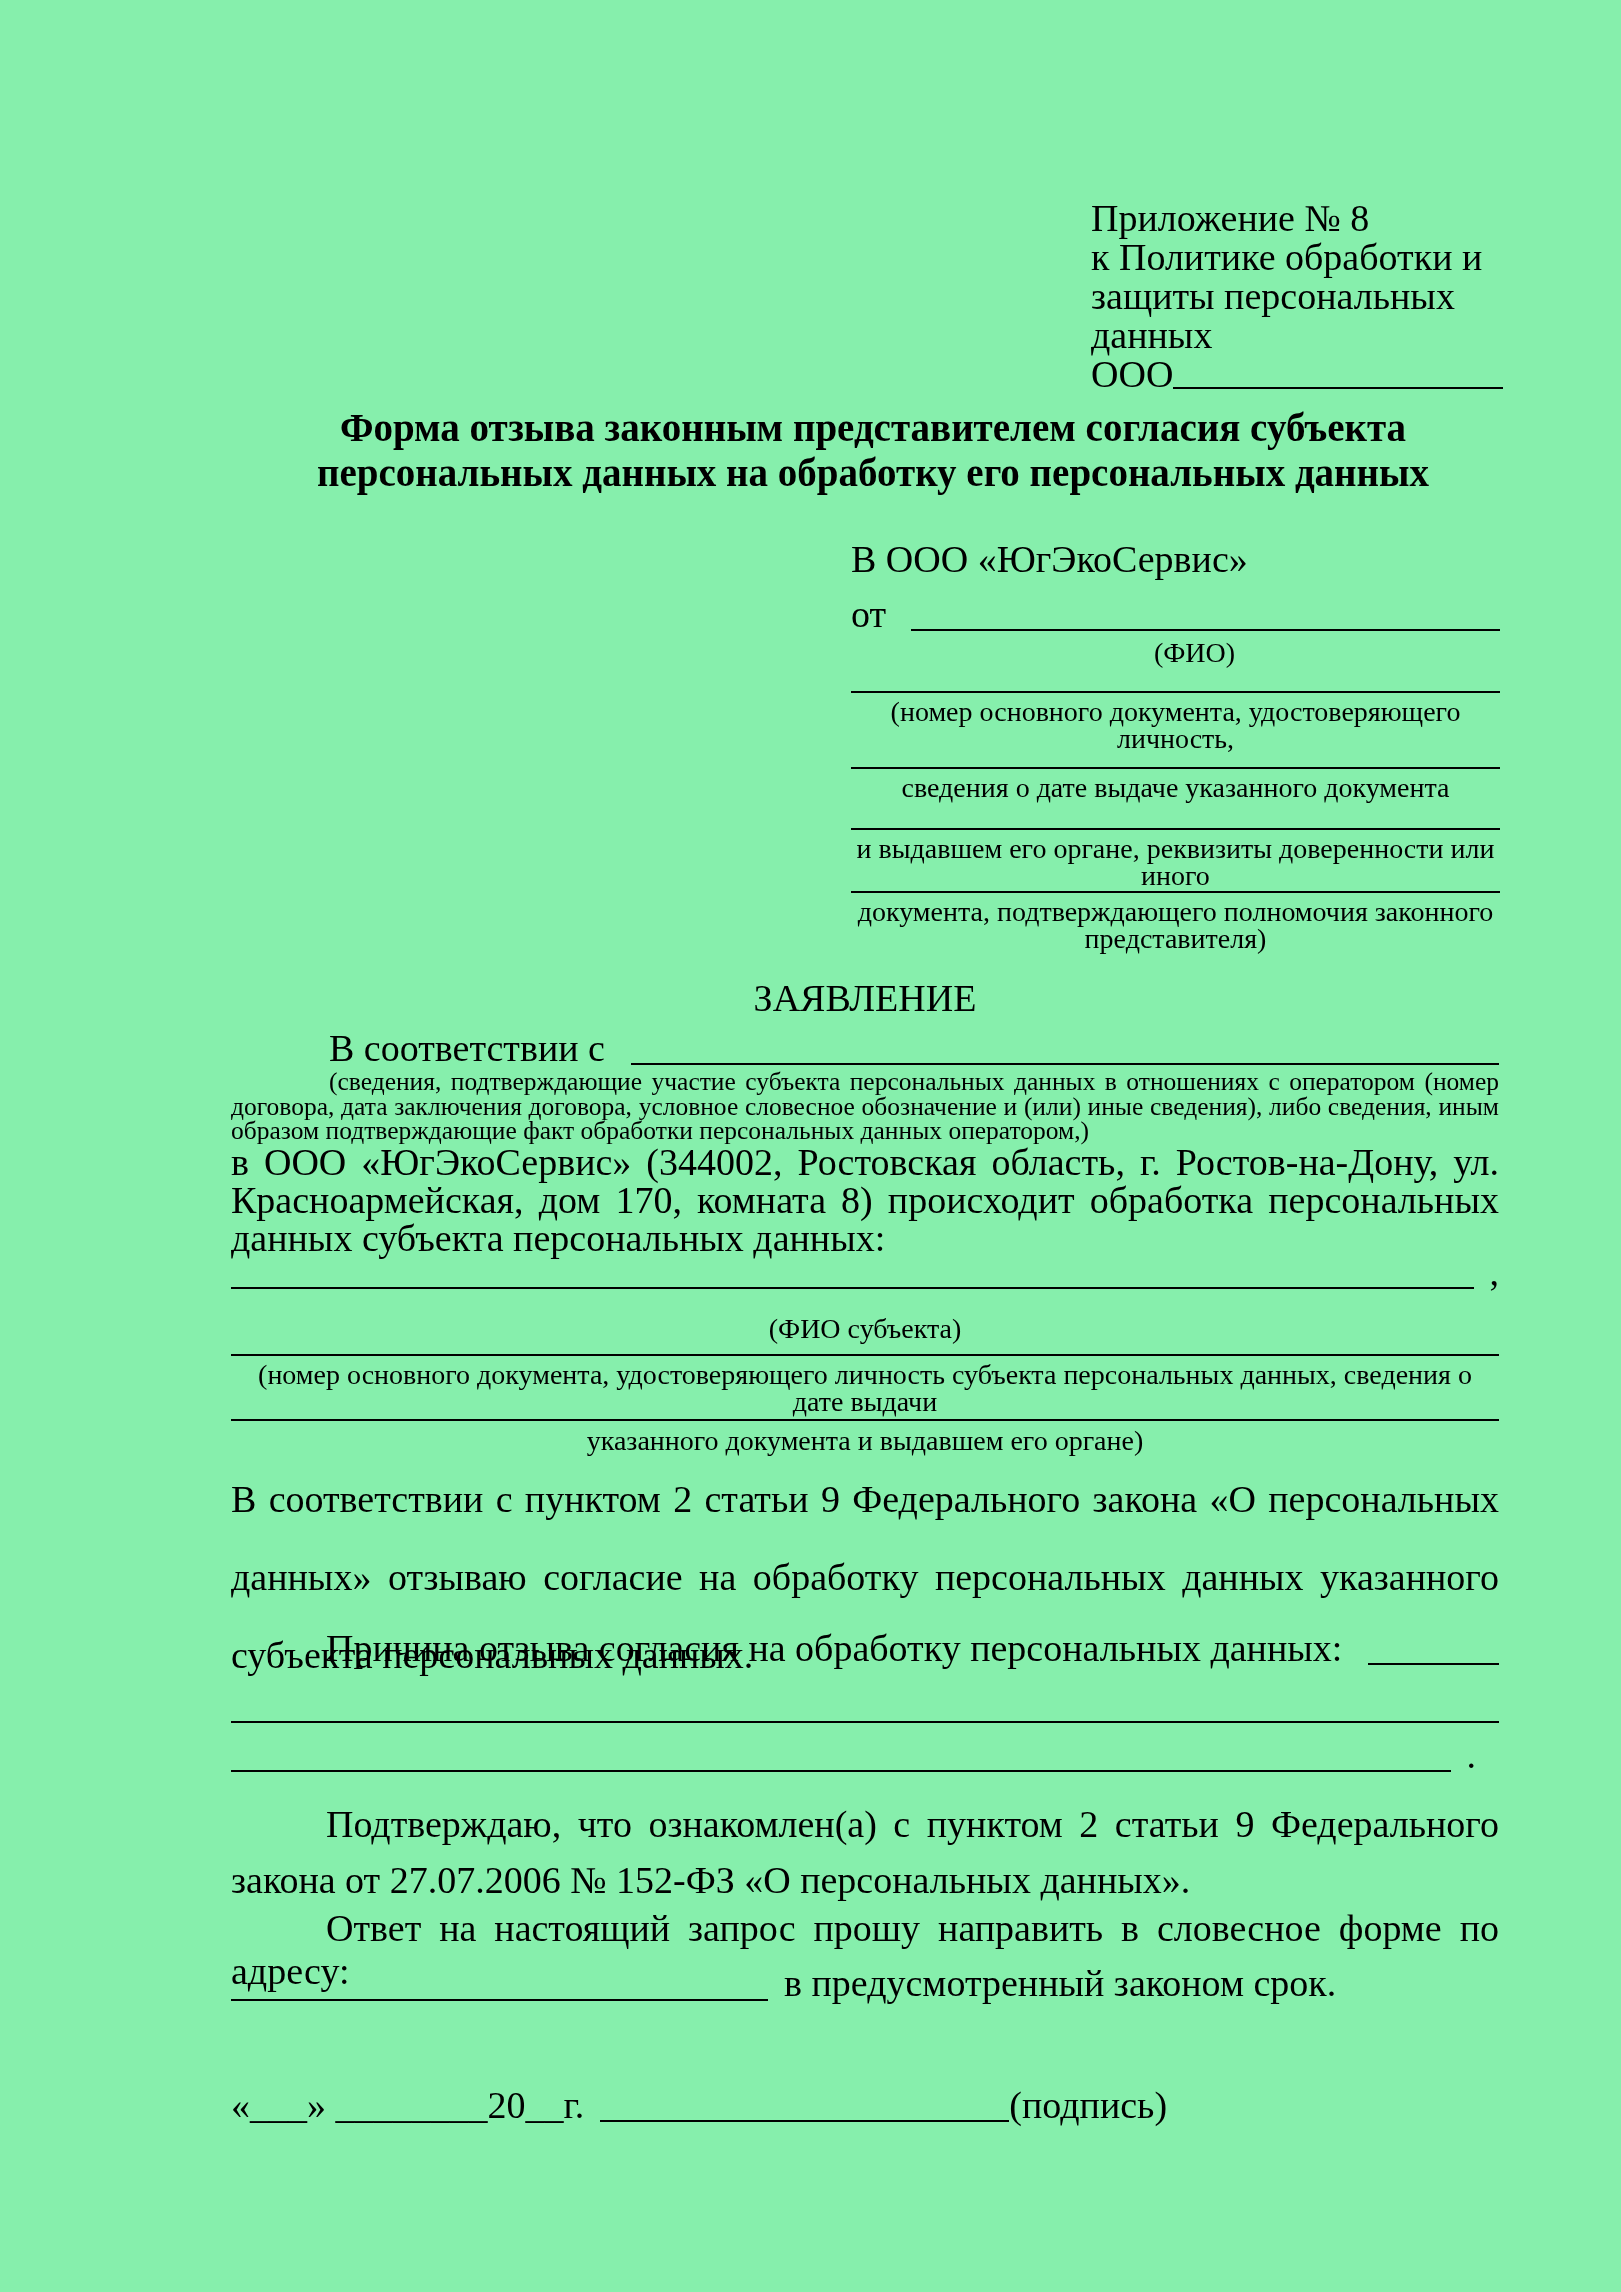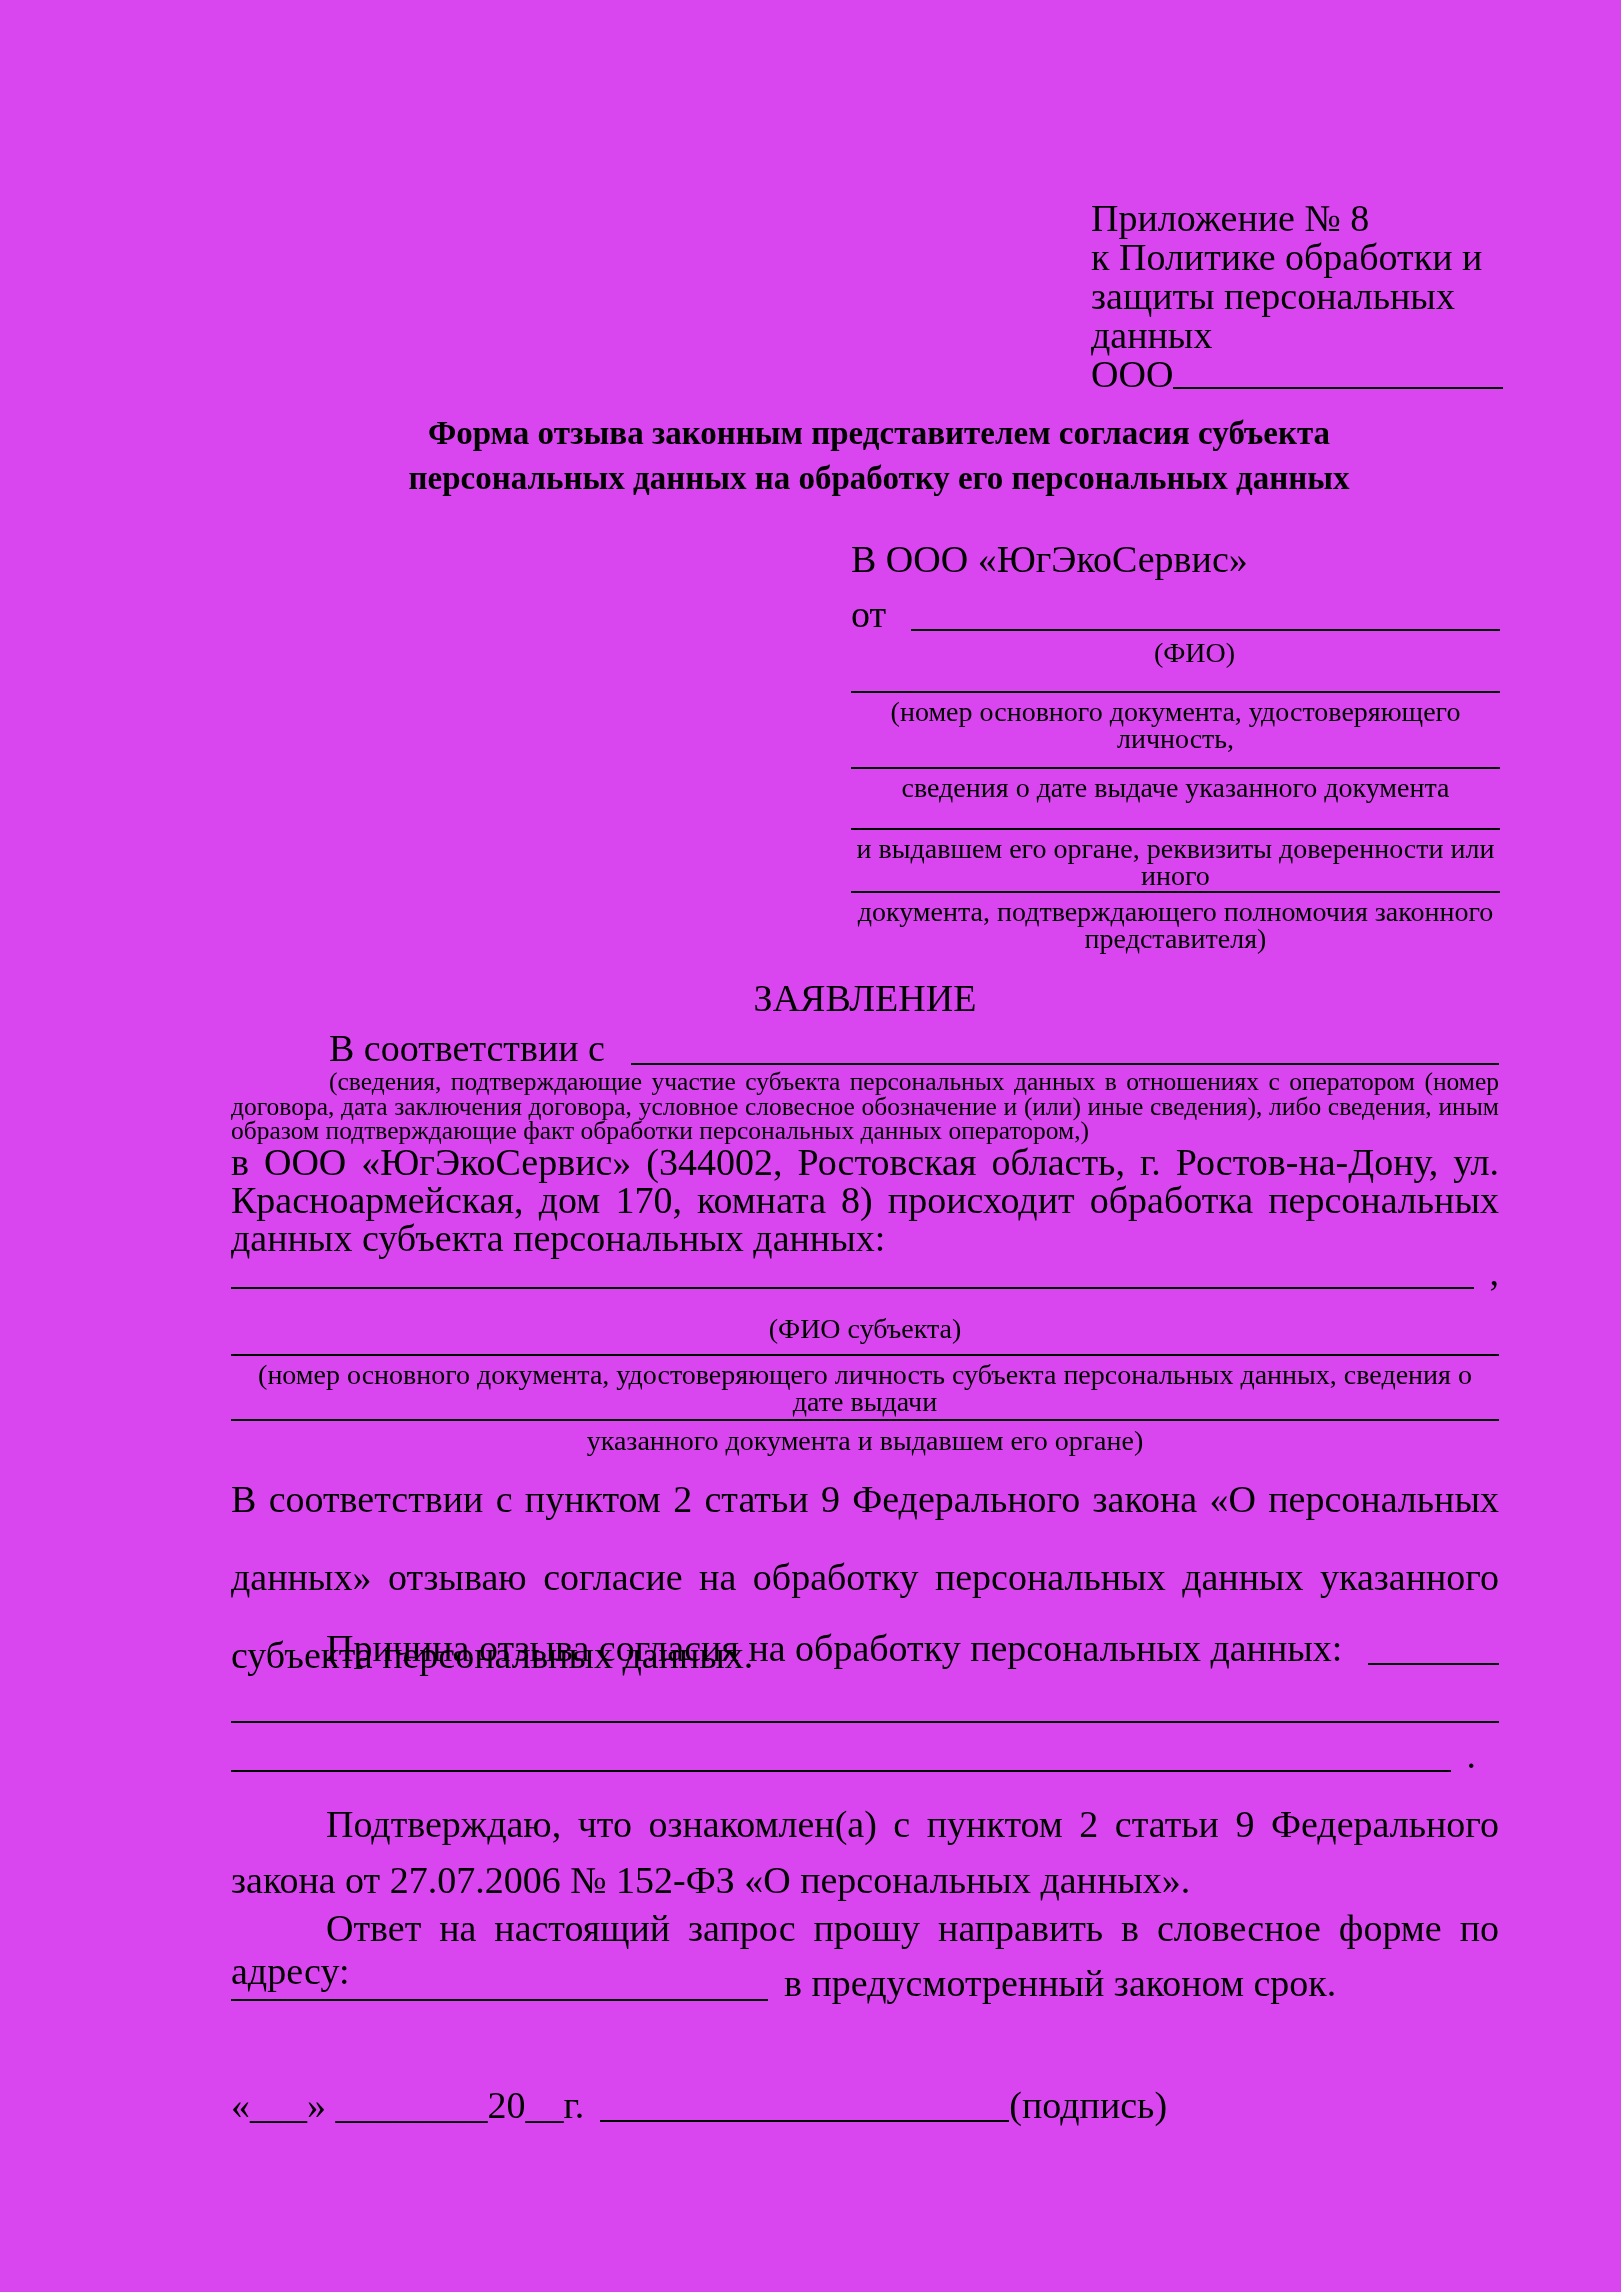--- a/index.html
+++ b/index.html
@@ -1,33 +1,33 @@
 <!DOCTYPE html>
 <html><head>
 <meta charset="utf-8">
 <style>
   html,body{margin:0;padding:0;background:#e8e8e8;}
   .page{
     position:relative;
     width:1621px;height:2293px;
     margin:0 auto;
-    background:#d946ef;
+    background:#86efac;
     font-family:"Liberation Serif","DejaVu Serif",serif;
     color:#000;
     overflow:hidden;
   }
   .uline{position:absolute;height:0;border-top:2.9px solid #000;}
   .frow{position:absolute;display:flex;align-items:flex-end;gap:16px;}
   .fill{flex:1 1 auto;border-bottom:2.9px solid #000;margin-bottom:4.9px;height:0;}
   .cap{position:absolute;font-size:28px;line-height:27.4px;text-align:center;}
   .appendix{position:absolute;left:1091px;top:199px;width:412px;font-size:38px;line-height:39px;}
   .appendix .ooo-row{display:flex;align-items:flex-end;}
   .title{
     position:absolute;left:231px;top:397px;width:1268px;
-    font-size:33px;line-height:45px;font-weight:bold;text-align:center;margin:14px;
+    font-size:39px;line-height:45px;font-weight:bold;text-align:center;margin:8px;
   }
   .addr-to{position:absolute;left:851px;top:537px;font-size:38px;}
   .from-row{left:851px;top:591px;width:649px;height:45px;font-size:38px;}
   .from-row .label{margin-right:8.8px;}
   .heading{position:absolute;left:231px;top:976px;width:1268px;text-align:center;font-size:38px;}
   .according-row{left:329px;top:1029px;width:1170px;height:41px;font-size:38px;}
   .according-row .label{margin-right:9.8px;}
   .small-note{
     position:absolute;left:231px;top:1070px;width:1268px;margin:0;
     font-size:25.5px;line-height:24.5px;text-align:justify;text-indent:98px;

